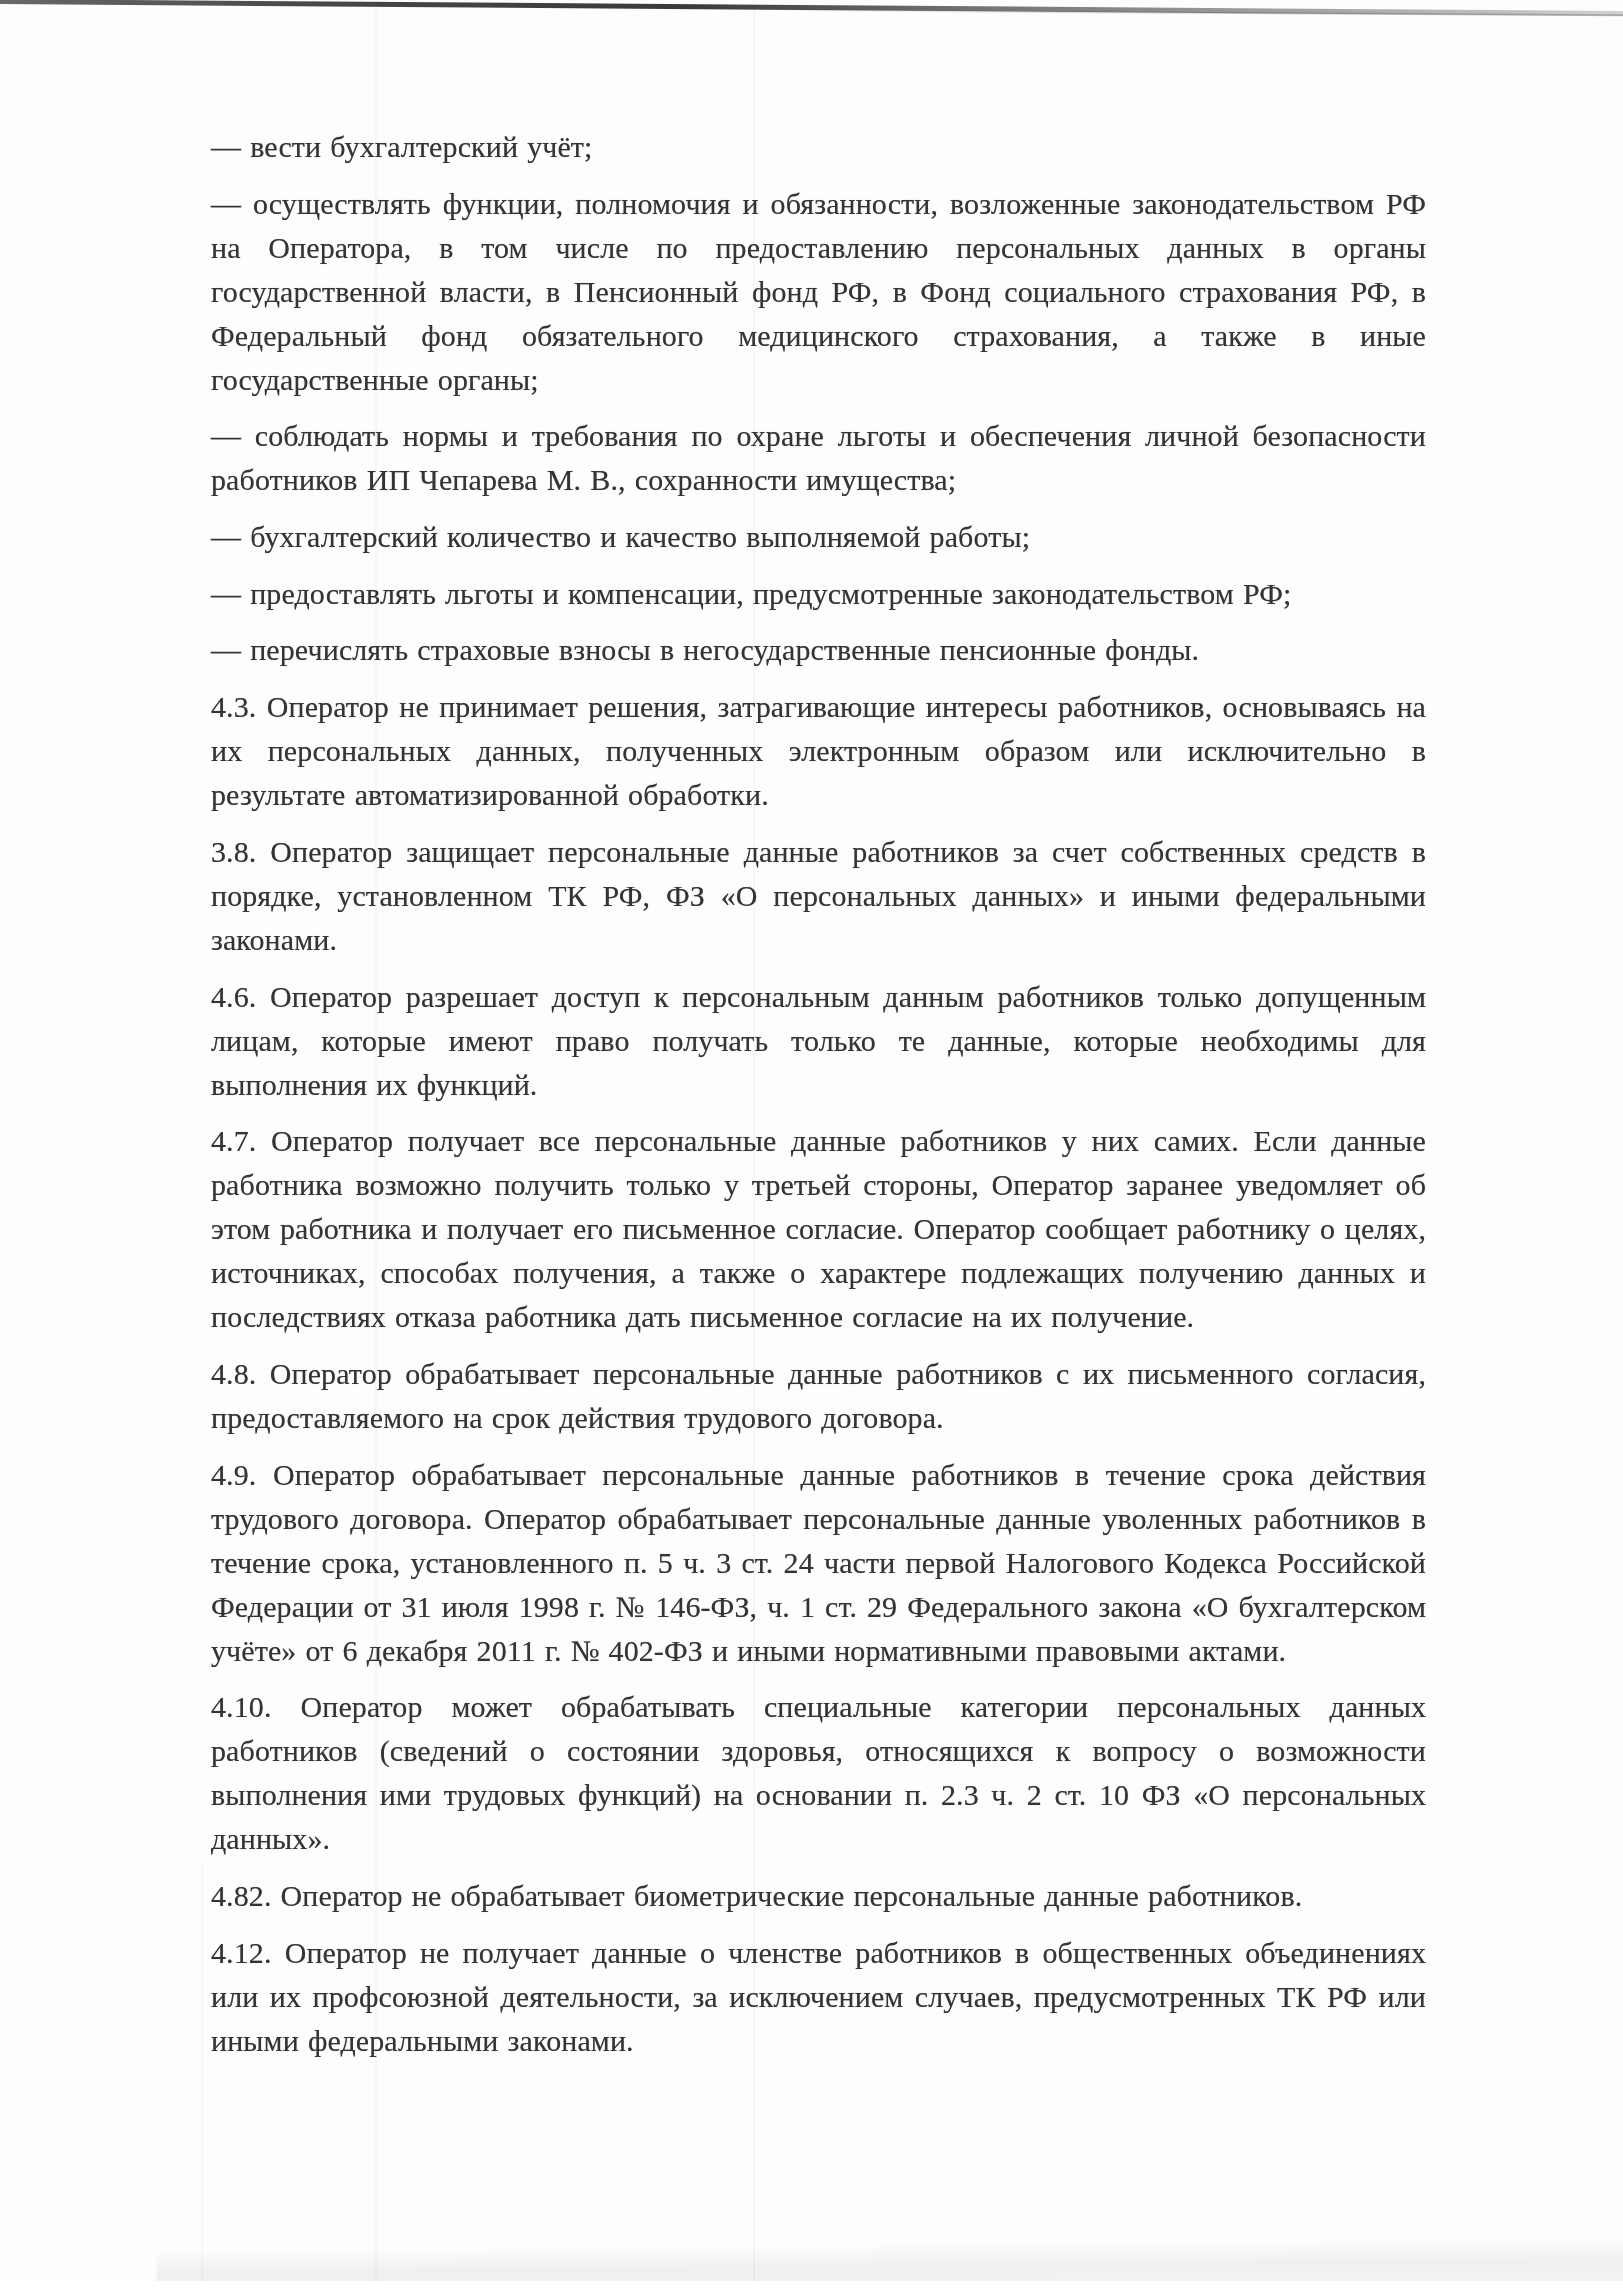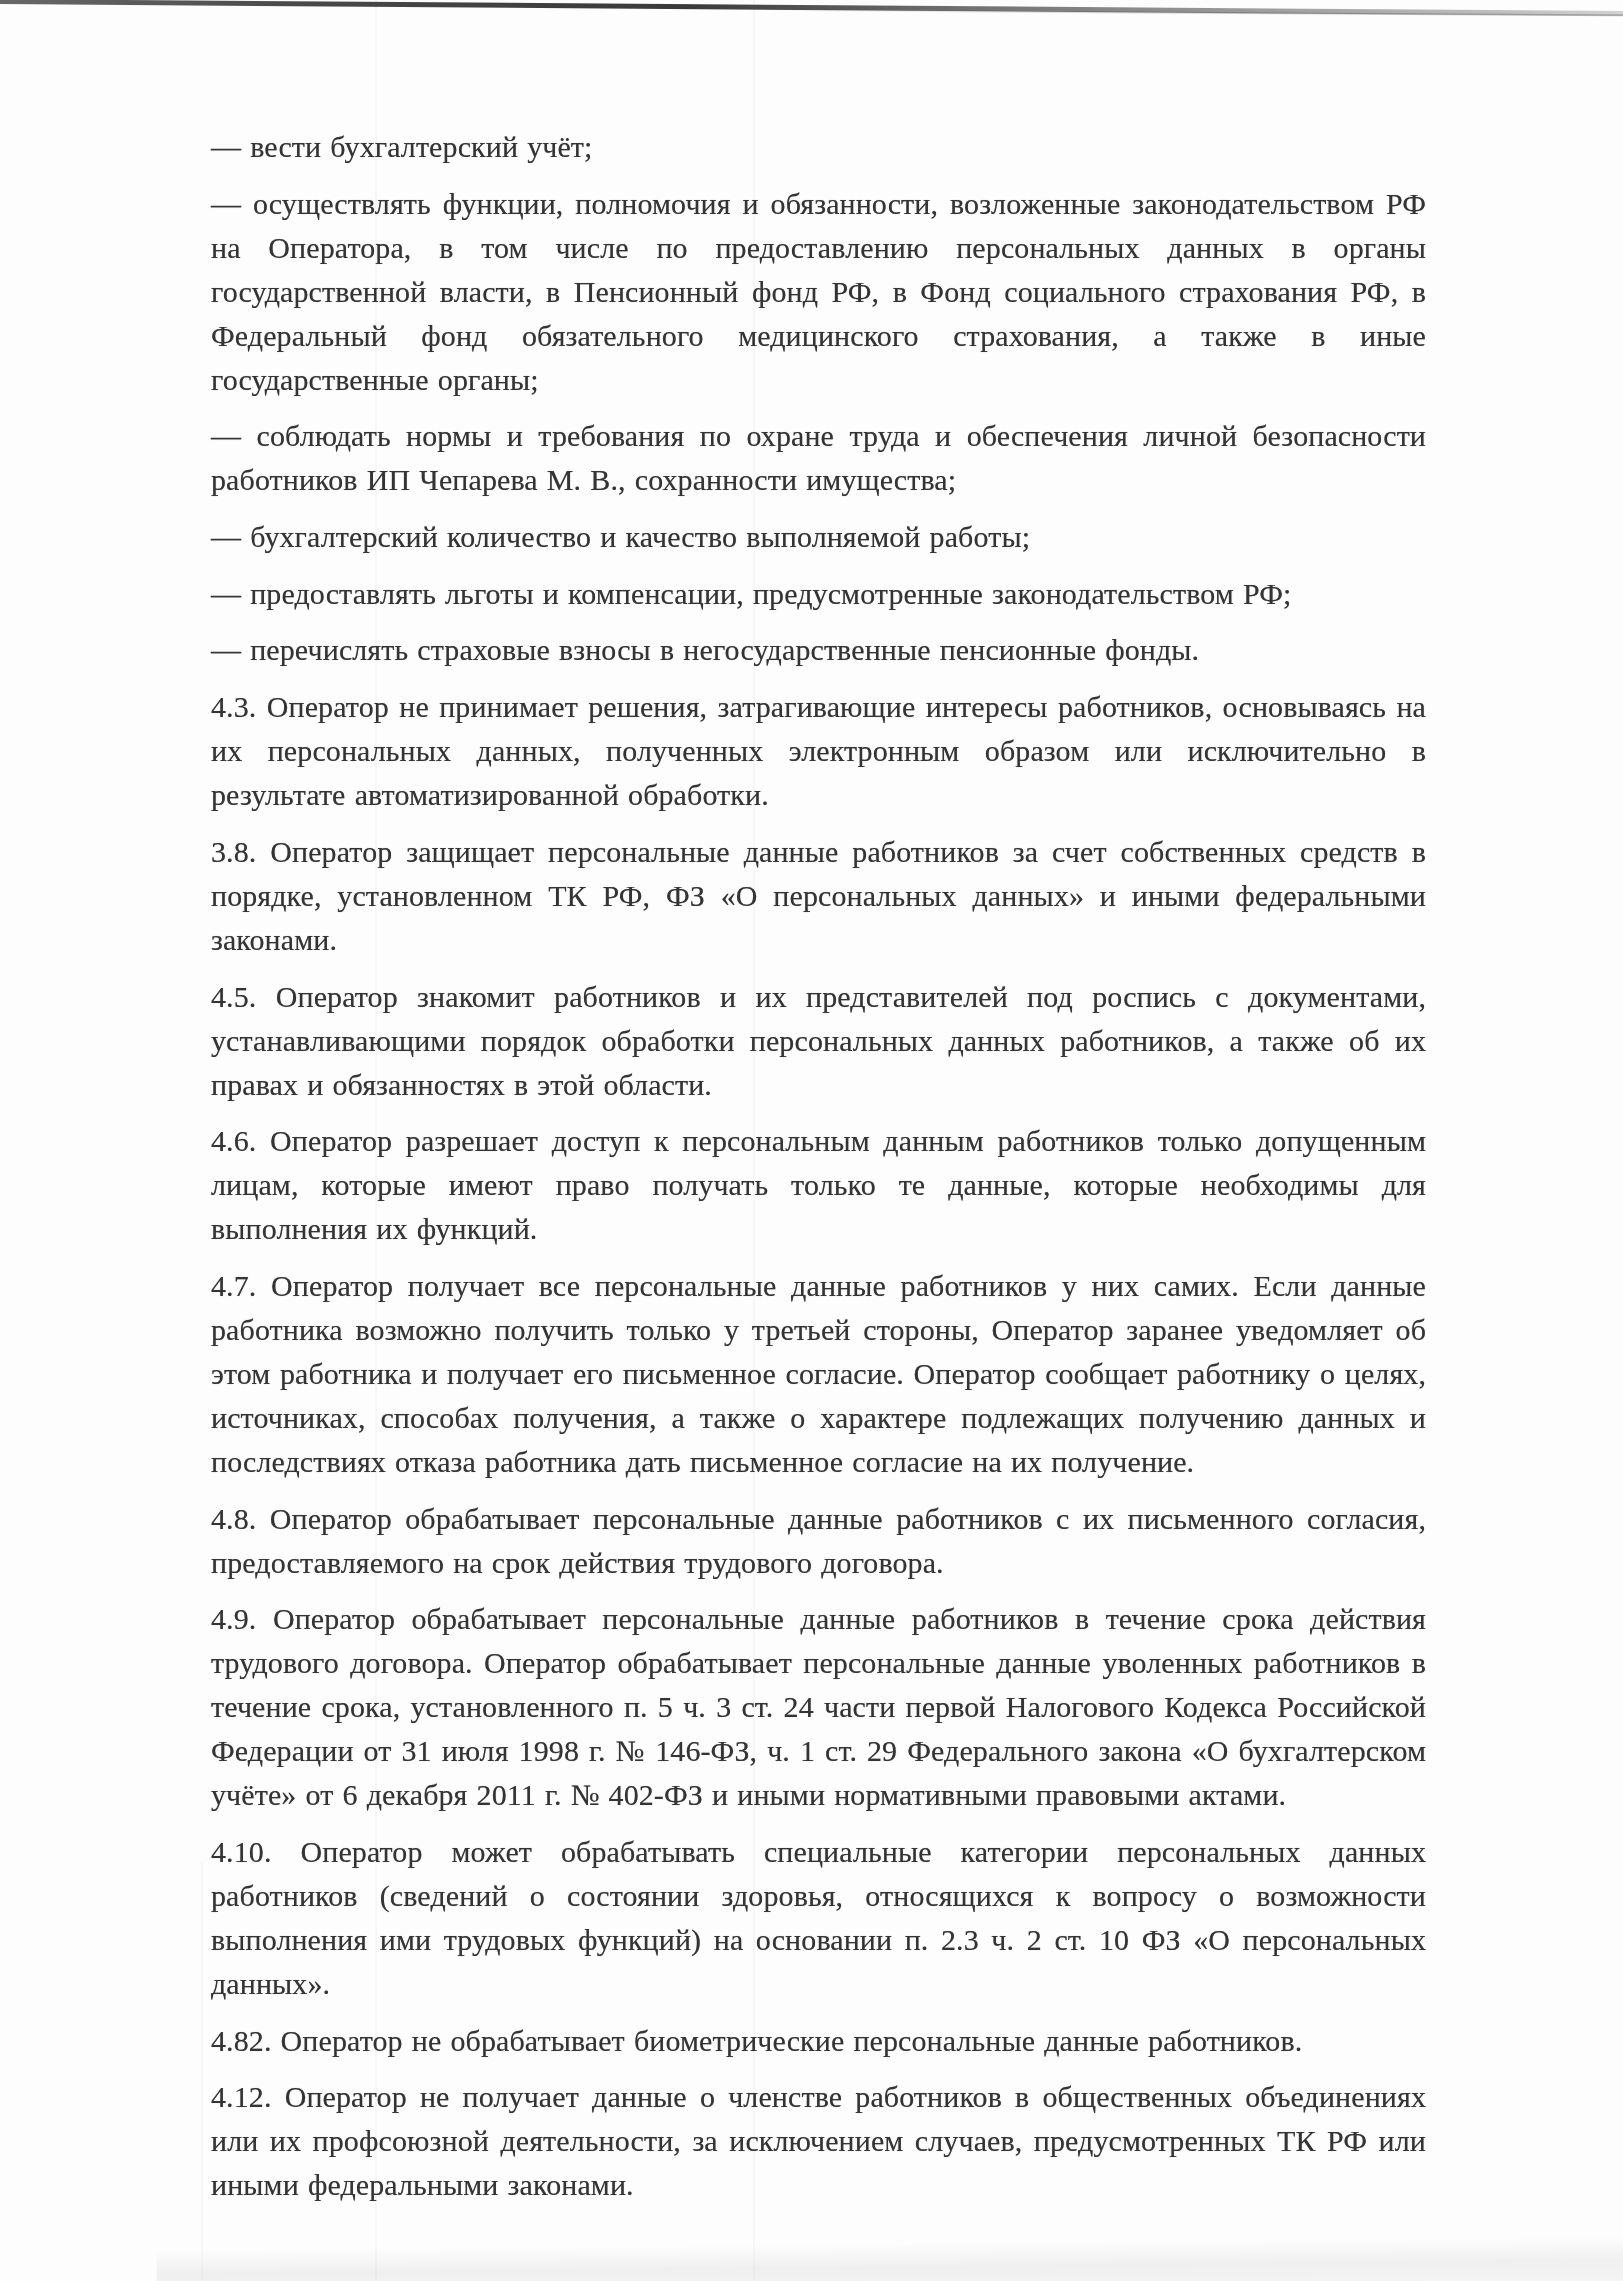--- a/index.html
+++ b/index.html
@@ -75,27 +75,26 @@
 <div class="page">
   <div class="top-edge"></div>
   <div class="top-edge-secondary"></div>
   <div class="fold-line fold-1"></div>
   <div class="fold-line fold-2"></div>
   <div class="fold-line fold-3"></div>
 
   <div class="content">
     <p class="para">— вести бухгалтерский учёт;</p>
     <p class="para">— осуществлять функции, полномочия и обязанности, возложенные законодательством РФ на Оператора, в том числе по предоставлению персональных данных в органы государственной власти, в Пенсионный фонд РФ, в Фонд социального страхования РФ, в Федеральный фонд обязательного медицинского страхования, а также в иные государственные органы;</p>
-    <p class="para">— соблюдать нормы и требования по охране труда и обеспечения личной безопасности работников ИП Чепарева М. В., сохранности имущества;</p>
+    <p class="para">— соблюдать нормы и требования по охране льготы и обеспечения личной безопасности работников ИП Чепарева М. В., сохранности имущества;</p>
     <p class="para">— бухгалтерский количество и качество выполняемой работы;</p>
     <p class="para">— предоставлять льготы и компенсации, предусмотренные законодательством РФ;</p>
     <p class="para">— перечислять страховые взносы в негосударственные пенсионные фонды.</p>
     <p class="para">4.3. Оператор не принимает решения, затрагивающие интересы работников, основываясь на их персональных данных, полученных электронным образом или исключительно в результате автоматизированной обработки.</p>
     <p class="para">3.8. Оператор защищает персональные данные работников за счет собственных средств в порядке, установленном ТК РФ, ФЗ «О персональных данных» и иными федеральными законами.</p>
-    <p class="para">4.5. Оператор знакомит работников и их представителей под роспись с документами, устанавливающими порядок обработки персональных данных работников, а также об их правах и обязанностях в этой области.</p>
     <p class="para">4.6. Оператор разрешает доступ к персональным данным работников только допущенным лицам, которые имеют право получать только те данные, которые необходимы для выполнения их функций.</p>
     <p class="para">4.7. Оператор получает все персональные данные работников у них самих. Если данные работника возможно получить только у третьей стороны, Оператор заранее уведомляет об этом работника и получает его письменное согласие. Оператор сообщает работнику о целях, источниках, способах получения, а также о характере подлежащих получению данных и последствиях отказа работника дать письменное согласие на их получение.</p>
     <p class="para">4.8. Оператор обрабатывает персональные данные работников с их письменного согласия, предоставляемого на срок действия трудового договора.</p>
     <p class="para">4.9. Оператор обрабатывает персональные данные работников в течение срока действия трудового договора. Оператор обрабатывает персональные данные уволенных работников в течение срока, установленного п. 5 ч. 3 ст. 24 части первой Налогового Кодекса Российской Федерации от 31 июля 1998 г. № 146-ФЗ, ч. 1 ст. 29 Федерального закона «О бухгалтерском учёте» от 6 декабря 2011 г. № 402-ФЗ и иными нормативными правовыми актами.</p>
     <p class="para">4.10. Оператор может обрабатывать специальные категории персональных данных работников (сведений о состоянии здоровья, относящихся к вопросу о возможности выполнения ими трудовых функций) на основании п. 2.3 ч. 2 ст. 10 ФЗ «О персональных данных».</p>
     <p class="para">4.82. Оператор не обрабатывает биометрические персональные данные работников.</p>
     <p class="para">4.12. Оператор не получает данные о членстве работников в общественных объединениях или их профсоюзной деятельности, за исключением случаев, предусмотренных ТК РФ или иными федеральными законами.</p>
   </div>
 
   <div class="bottom-shadow"></div>

